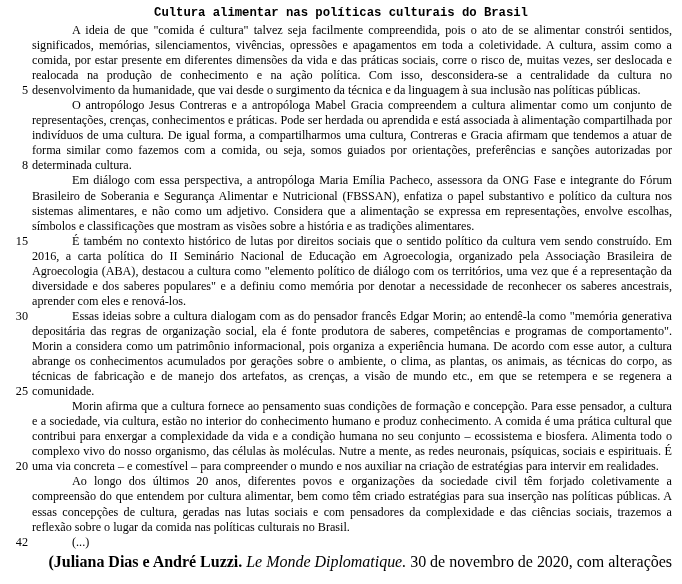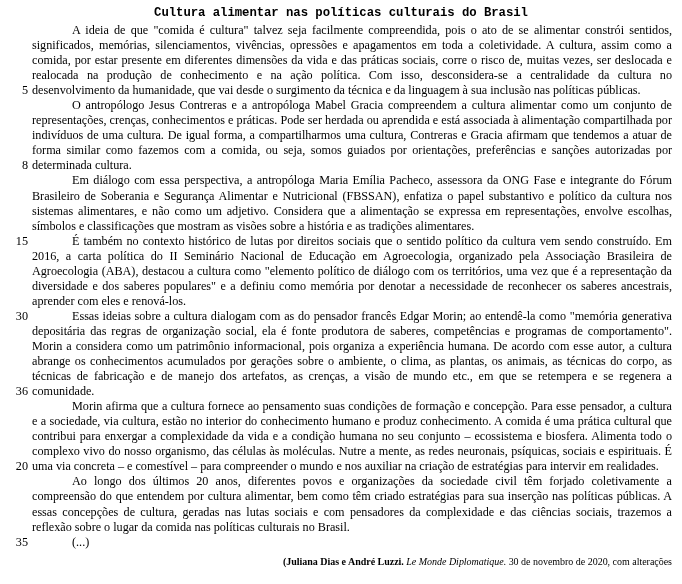--- a/index.html
+++ b/index.html
@@ -58,21 +58,21 @@
   .gutter div.blank {
     color: transparent;
   }
   .ellipsis-line {
     text-indent: 40px;
     font-size: 12.2px;
     line-height: 15.05px;
   }
   .source {
     text-align: right;
-    font-size: 10px;
+    font-size: 16px;
     line-height: 15.05px;
     margin-top: 4px;
     letter-spacing: -0.02px;
   }
   .source b { font-weight: bold; }
   .source i { font-style: italic; }
 </style>
 </head>
 <body>
 
@@ -100,31 +100,31 @@
       <div>15</div>
       <div class="blank">.</div>
       <div class="blank">.</div>
       <div class="blank">.</div>
       <div class="blank">.</div>
       <div>30</div>
       <div class="blank">.</div>
       <div class="blank">.</div>
       <div class="blank">.</div>
       <div class="blank">.</div>
-      <div>36</div>
+      <div>25</div>
       <div class="blank">.</div>
       <div class="blank">.</div>
       <div class="blank">.</div>
       <div class="blank">.</div>
       <div>20</div>
       <div class="blank">.</div>
       <div class="blank">.</div>
       <div class="blank">.</div>
       <div class="blank">.</div>
-      <div>35</div>
+      <div>42</div>
     </div>
 
     <p class="para">A ideia de que "comida é cultura" talvez seja facilmente compreendida, pois o ato de se alimentar constrói sentidos, significados, memórias, silenciamentos, vivências, opressões e apagamentos em toda a coletividade. A cultura, assim como a comida, por estar presente em diferentes dimensões da vida e das práticas sociais, corre o risco de, muitas vezes, ser deslocada e realocada na produção de conhecimento e na ação política. Com isso, desconsidera-se a centralidade da cultura no desenvolvimento da humanidade, que vai desde o surgimento da técnica e da linguagem à sua inclusão nas políticas públicas.</p>
     <p class="para">O antropólogo Jesus Contreras e a antropóloga Mabel Gracia compreendem a cultura alimentar como um conjunto de representações, crenças, conhecimentos e práticas. Pode ser herdada ou aprendida e está associada à alimentação compartilhada por indivíduos de uma cultura. De igual forma, a compartilharmos uma cultura, Contreras e Gracia afirmam que tendemos a atuar de forma similar como fazemos com a comida, ou seja, somos guiados por orientações, preferências e sanções autorizadas por determinada cultura.</p>
     <p class="para">Em diálogo com essa perspectiva, a antropóloga Maria Emília Pacheco, assessora da ONG Fase e integrante do Fórum Brasileiro de Soberania e Segurança Alimentar e Nutricional (FBSSAN), enfatiza o papel substantivo e político da cultura nos sistemas alimentares, e não como um adjetivo. Considera que a alimentação se expressa em representações, envolve escolhas, símbolos e classificações que mostram as visões sobre a história e as tradições alimentares.</p>
     <p class="para">É também no contexto histórico de lutas por direitos sociais que o sentido político da cultura vem sendo construído. Em 2016, a carta política do II Seminário Nacional de Educação em Agroecologia, organizado pela Associação Brasileira de Agroecologia (ABA), destacou a cultura como "elemento político de diálogo com os territórios, uma vez que é a representação da diversidade e dos saberes populares" e a definiu como memória por denotar a necessidade de reconhecer os saberes ancestrais, aprender com eles e renová-los.</p>
     <p class="para">Essas ideias sobre a cultura dialogam com as do pensador francês Edgar Morin; ao entendê-la como "memória generativa depositária das regras de organização social, ela é fonte produtora de saberes, competências e programas de comportamento". Morin a considera como um patrimônio informacional, pois organiza a experiência humana. De acordo com esse autor, a cultura abrange os conhecimentos acumulados por gerações sobre o ambiente, o clima, as plantas, os animais, as técnicas do corpo, as técnicas de fabricação e de manejo dos artefatos, as crenças, a visão de mundo etc., em que se retempera e se regenera a comunidade.</p>
     <p class="para">Morin afirma que a cultura fornece ao pensamento suas condições de formação e concepção. Para esse pensador, a cultura e a sociedade, via cultura, estão no interior do conhecimento humano e produz conhecimento. A comida é uma prática cultural que contribui para enxergar a complexidade da vida e a condição humana no seu conjunto – ecossistema e biosfera. Alimenta todo o complexo vivo do nosso organismo, das células às moléculas. Nutre a mente, as redes neuronais, psíquicas, sociais e espirituais. É uma via concreta – e comestível – para compreender o mundo e nos auxiliar na criação de estratégias para intervir em realidades.</p>
     <p class="para">Ao longo dos últimos 20 anos, diferentes povos e organizações da sociedade civil têm forjado coletivamente a compreensão do que entendem por cultura alimentar, bem como têm criado estratégias para sua inserção nas políticas públicas. A essas concepções de cultura, geradas nas lutas sociais e com pensadores da complexidade e das ciências sociais, trazemos a reflexão sobre o lugar da comida nas políticas culturais no Brasil.</p>
 

